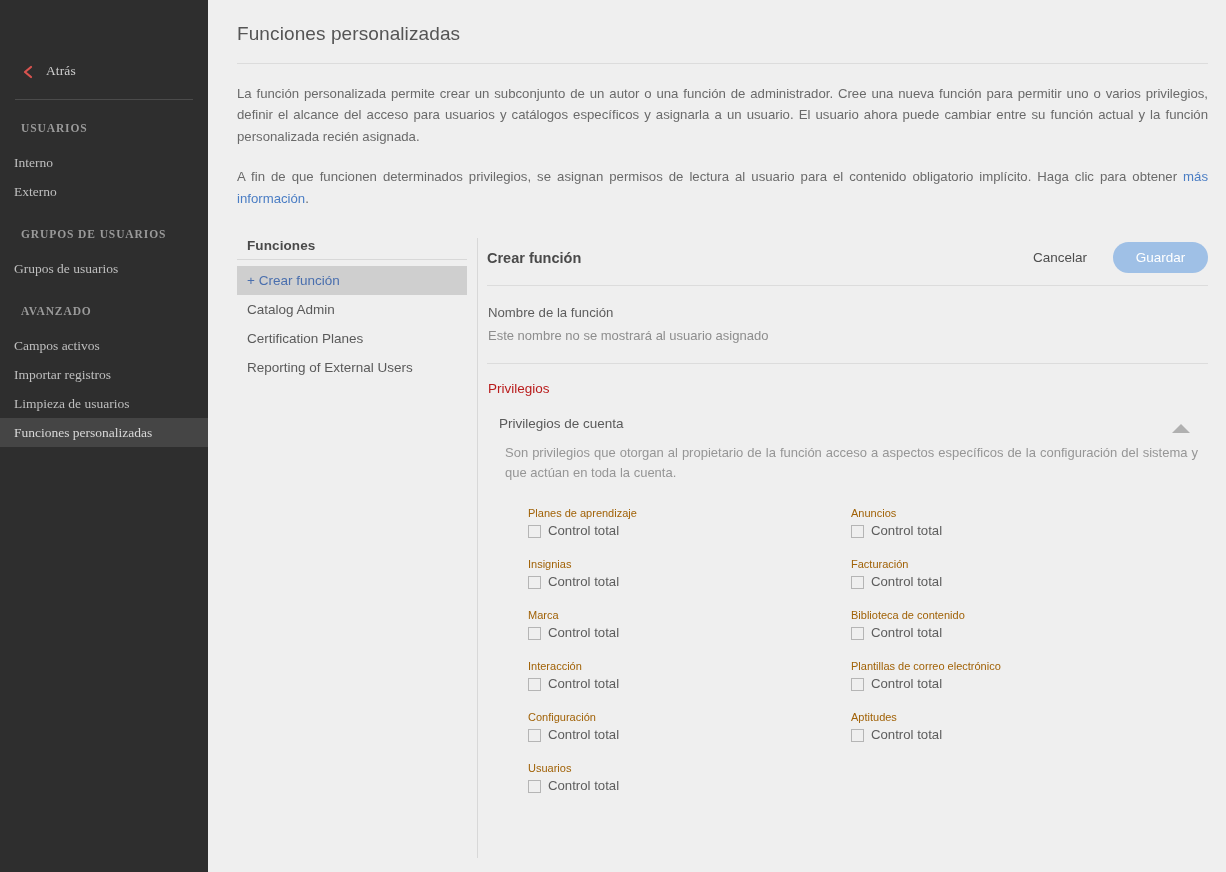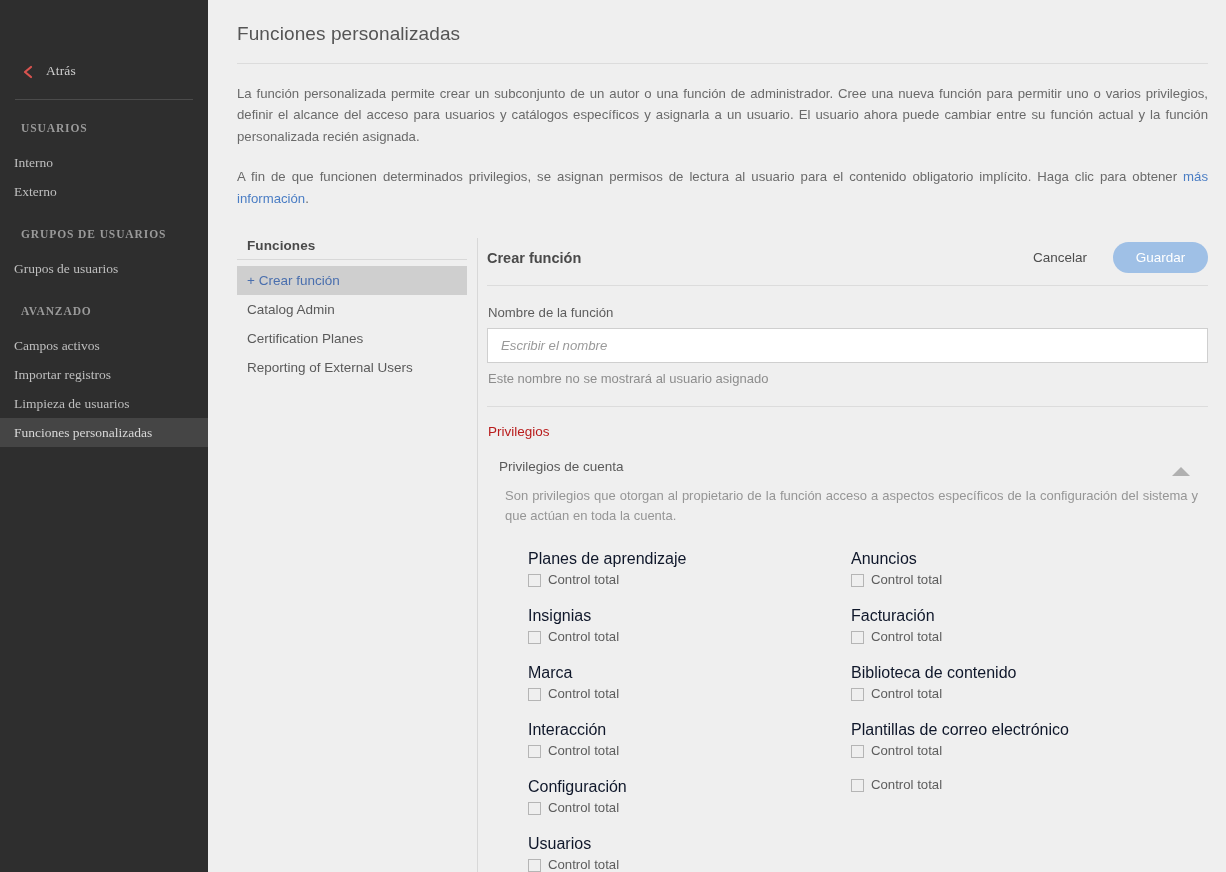--- a/index.html
+++ b/index.html
@@ -239,22 +239,22 @@
   }
   .priv-grid {
     display: flex;
     margin-top: 24px;
     padding-left: 29px;
   }
   .priv-col { width: 323px; }
   .priv-item { margin-bottom: 20px; }
   .priv-item:last-child { margin-bottom: 0; }
   .priv-name {
-    font-size: 16px;
-    color: #0f172a;
+    font-size: 11px;
+    color: #a16207;
     margin-bottom: 5px;
   }
   .priv-check {
     display: flex;
     align-items: center;
     gap: 7px;
     cursor: pointer;
   }
   .cbox {
     width: 13px; height: 13px;
@@ -331,21 +331,20 @@
       <section class="detail-panel">
 
         <div class="detail-head">
           <div class="detail-title">Crear función</div>
           <button class="cancel-btn">Cancelar</button>
           <button class="save-btn">Guardar</button>
         </div>
         <div class="detail-rule"></div>
 
         <div class="field-label">Nombre de la función</div>
-        <input class="text-input" type="text" placeholder="Escribir el nombre" style="">
         <div class="field-hint">Este nombre no se mostrará al usuario asignado</div>
 
         <div class="section-rule"></div>
 
         <div class="priv-heading">Privilegios</div>
 
         <div class="priv-group">
           <div class="priv-group-head">
             <div class="priv-group-title">Privilegios de cuenta</div>
             <span class="caret">
@@ -426,20 +425,21 @@
                 </label>
               </div>
               <div class="priv-item">
                 <div class="priv-name">Plantillas de correo electrónico</div>
                 <label class="priv-check">
                   <span class="cbox"></span>
                   <span class="cbox-label">Control total</span>
                 </label>
               </div>
               <div class="priv-item">
+                <div class="priv-name">Aptitudes</div>
                 <label class="priv-check">
                   <span class="cbox"></span>
                   <span class="cbox-label">Control total</span>
                 </label>
               </div>
             </div>
 
           </div>
         </div>
 

